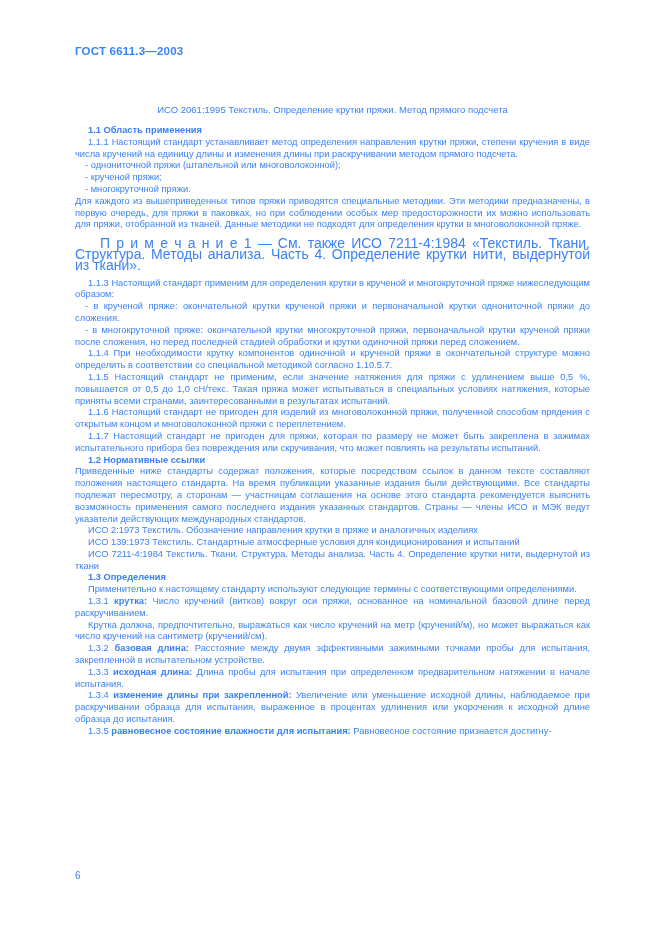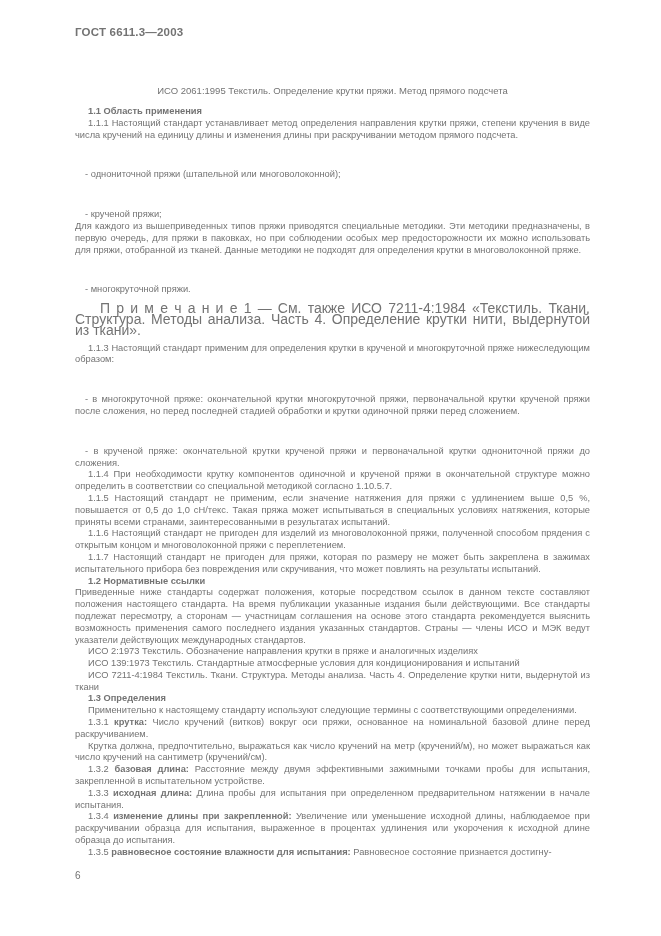--- a/index.html
+++ b/index.html
@@ -5,24 +5,24 @@
   html, body {
     margin: 0;
     padding: 0;
     background: #ffffff;
   }
   .page {
     position: relative;
     width: 661px;
     height: 928px;
     background: #ffffff;
-    color: #737373;
+    color: #3b82f6;
     font-family: "Liberation Sans", sans-serif;
     box-sizing: border-box;
-    padding: 26px 71px 0 75px;
+    padding: 45px 71px 0 75px;
     overflow: hidden;
   }
   .doc-number {
     font-size: 11.5px;
     font-weight: bold;
     letter-spacing: 0.2px;
   }
   .annex {
     margin-top: 18px;
     text-align: center;
@@ -50,21 +50,20 @@
     text-align: left;
   }
   .doc-body .para {
     text-indent: 13px;
   }
   .doc-body .flush {
     text-indent: 0;
   }
   .doc-body .list {
     text-indent: 10px;
-    margin-top: 28px;
   }
   .doc-body .ref {
     text-indent: 13px;
   }
   .doc-body .note {
     font-size: 14px;
     line-height: 10.8px;
     text-indent: 25px;
     margin: 7px 0 7px 0;
   }
@@ -83,26 +82,26 @@
   <div class="doc-number">ГОСТ 6611.3—2003</div>
 
 
   <div class="doc-title">ИСО 2061:1995 Текстиль. Определение крутки пряжи. Метод прямого подсчета</div>
 
   <div class="doc-body">
       <p class="blk heading">1.1  Область применения</p>
       <p class="blk para">1.1.1  Настоящий стандарт устанавливает метод определения направления крутки пряжи, степени кручения в виде числа кручений на единицу длины и изменения длины при раскручивании методом прямого подсчета.</p>
       <p class="blk list">-  однониточной пряжи (штапельной или многоволоконной);</p>
       <p class="blk list">-  крученой пряжи;</p>
+      <p class="blk list">-  многокруточной пряжи.</p>
       <p class="blk flush">Для каждого из вышеприведенных типов пряжи приводятся специальные методики. Эти методики предназначены, в первую очередь, для пряжи в паковках, но при соблюдении особых мер предосторожности их можно использовать для пряжи, отобранной из тканей. Данные методики не подходят для определения крутки в многоволоконной пряже.</p>
-      <p class="blk list">-  многокруточной пряжи.</p>
       <p class="blk note">П р и м е ч а н и е  1 — См. также ИСО 7211-4:1984 «Текстиль. Ткани. Структура. Методы анализа. Часть 4. Определение крутки нити, выдернутой из ткани».</p>
       <p class="blk para">1.1.3  Настоящий стандарт применим для определения крутки в крученой и многокруточной пряже нижеследующим образом:</p>
+      <p class="blk list">-  в крученой пряже: окончательной крутки крученой пряжи и первоначальной крутки однониточной пряжи до сложения.</p>
       <p class="blk list">-  в многокруточной пряже: окончательной крутки многокруточной пряжи, первоначальной крутки крученой пряжи после сложения, но перед последней стадией обработки и крутки одиночной пряжи перед сложением.</p>
-      <p class="blk list">-  в крученой пряже: окончательной крутки крученой пряжи и первоначальной крутки однониточной пряжи до сложения.</p>
       <p class="blk para">1.1.4  При необходимости крутку компонентов одиночной и крученой пряжи в окончательной структуре можно определить в соответствии со специальной методикой согласно 1.10.5.7.</p>
       <p class="blk para">1.1.5  Настоящий стандарт не применим, если значение натяжения для пряжи с удлинением выше 0,5 %, повышается от 0,5 до 1,0 сН/текс. Такая пряжа может испытываться в специальных условиях натяжения, которые приняты всеми странами, заинтересованными в результатах испытаний.</p>
       <p class="blk para">1.1.6  Настоящий  стандарт не пригоден для изделий из многоволоконной пряжи, полученной способом прядения с открытым концом и многоволоконной пряжи с переплетением.</p>
       <p class="blk para">1.1.7  Настоящий стандарт не пригоден для пряжи, которая по размеру не может быть закреплена в зажимах испытательного прибора без повреждения или скручивания, что может повлиять на результаты испытаний.</p>
       <p class="blk heading">1.2  Нормативные ссылки</p>
       <p class="blk flush">Приведенные ниже стандарты содержат положения, которые посредством ссылок в данном тексте составляют положения настоящего стандарта. На время публикации указанные издания были действующими. Все стандарты подлежат пересмотру, а сторонам — участницам соглашения на основе этого стандарта рекомендуется выяснить возможность применения самого последнего издания указанных стандартов. Страны — члены ИСО и МЭК ведут указатели действующих международных стандартов.</p>
       <p class="blk ref">ИСО  2:1973 Текстиль. Обозначение направления крутки в пряже и аналогичных изделиях</p>
       <p class="blk ref">ИСО  139:1973  Текстиль. Стандартные атмосферные условия для кондиционирования и испытаний</p>
       <p class="blk ref">ИСО  7211-4:1984  Текстиль. Ткани. Структура. Методы анализа. Часть 4. Определение крутки нити, выдернутой из ткани</p>
       <p class="blk heading">1.3  Определения</p>

